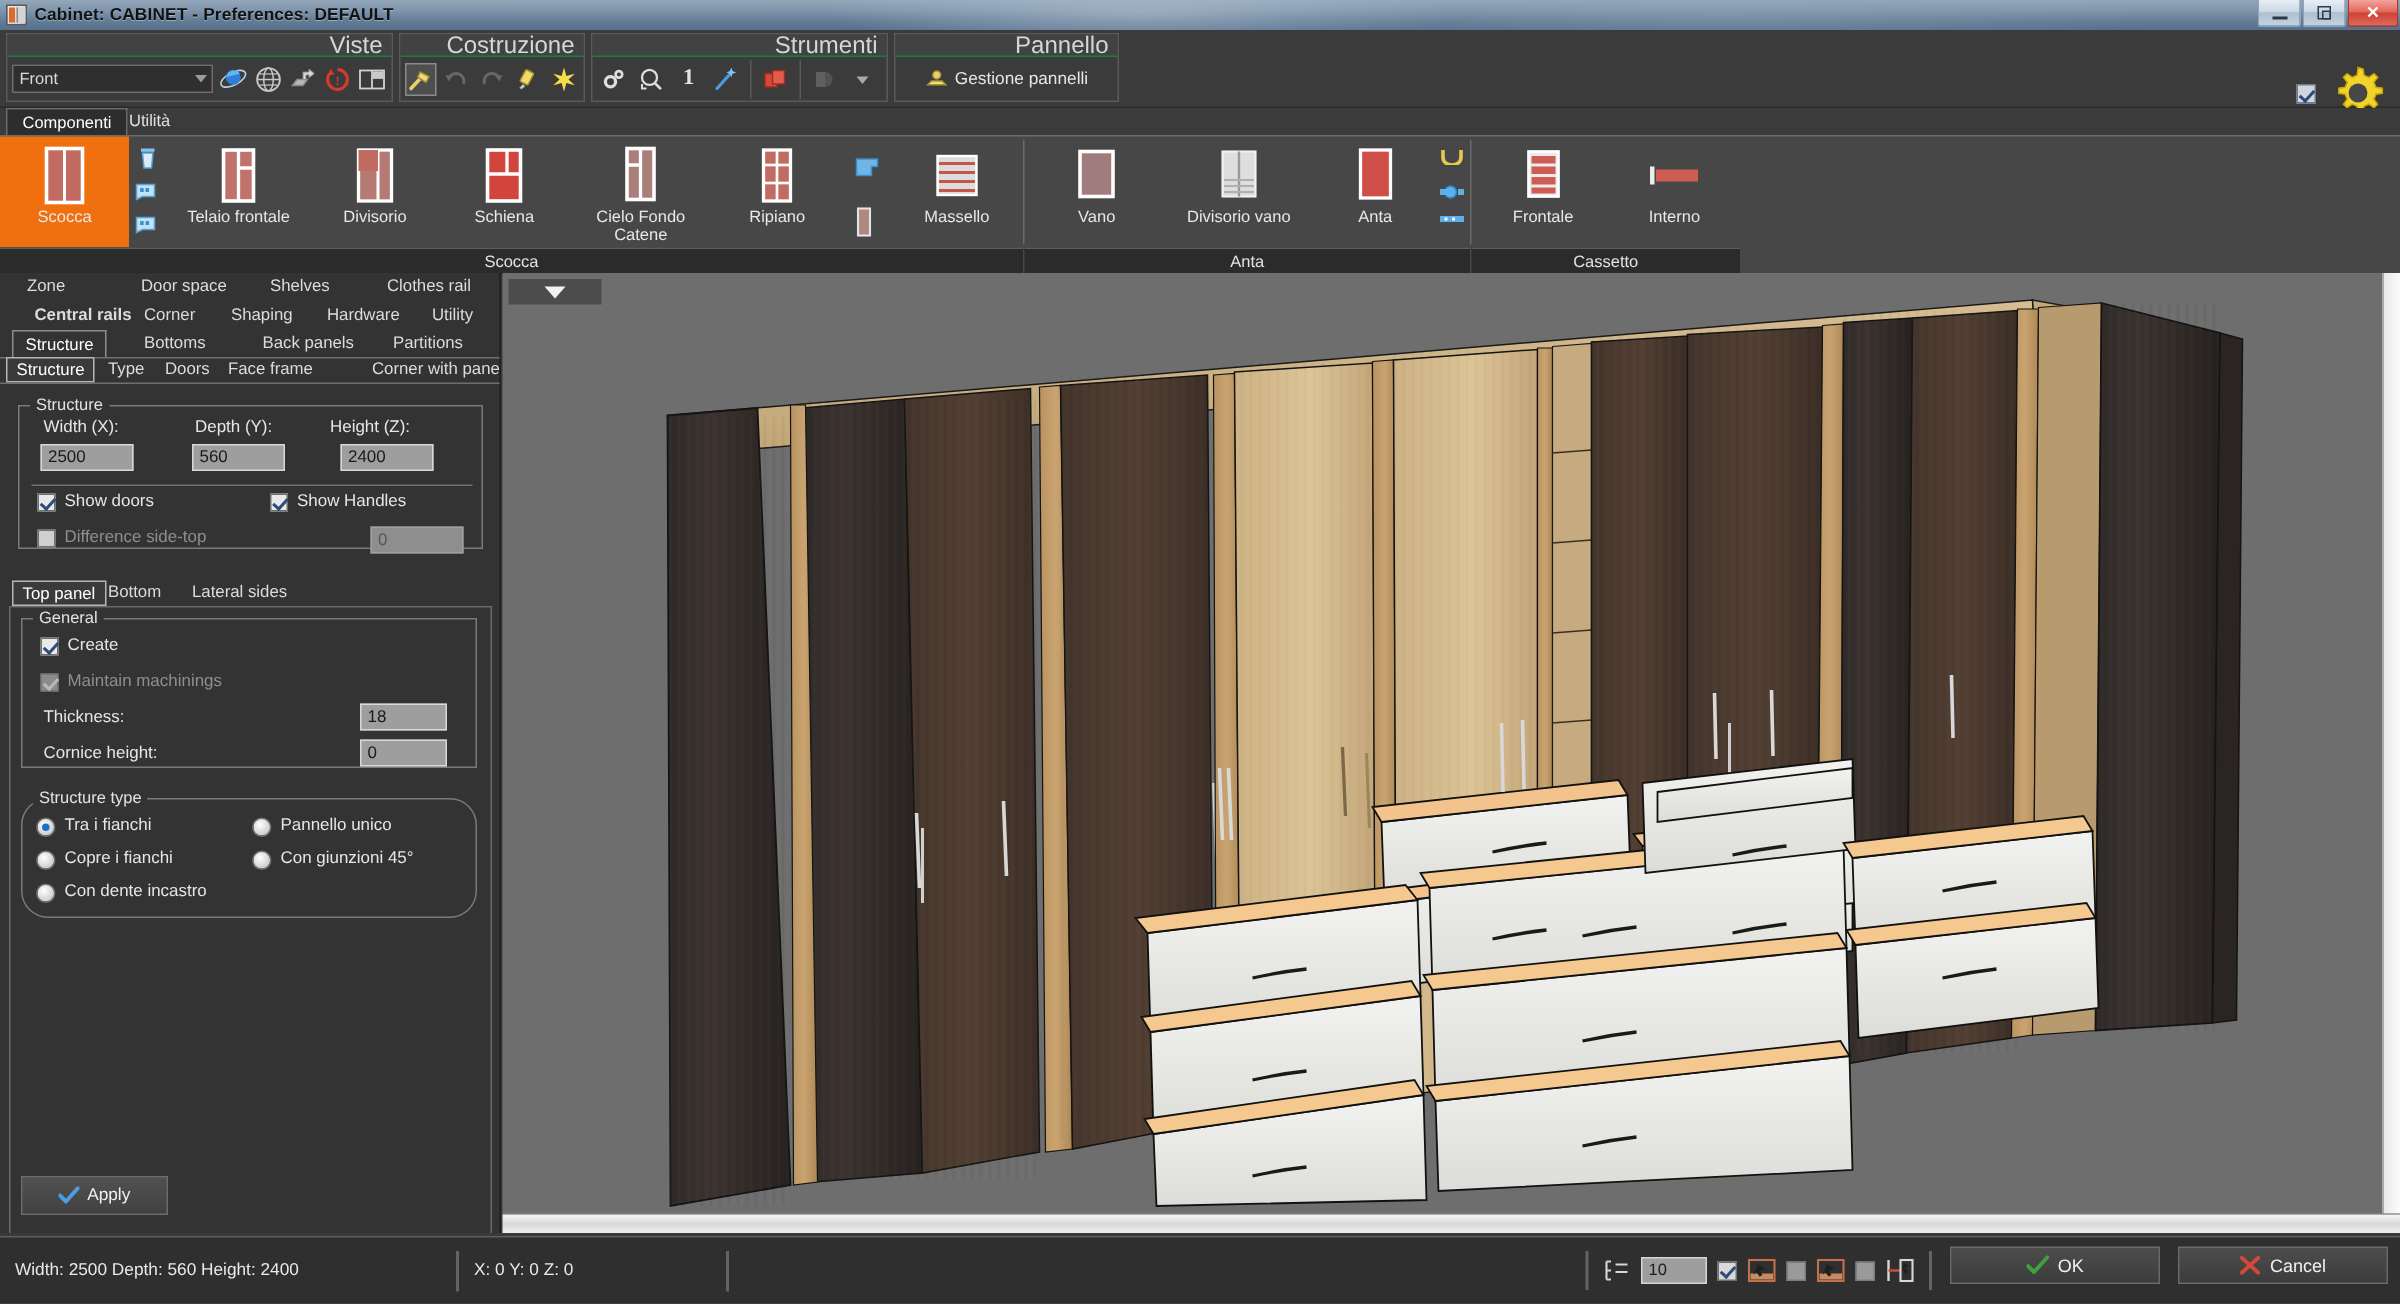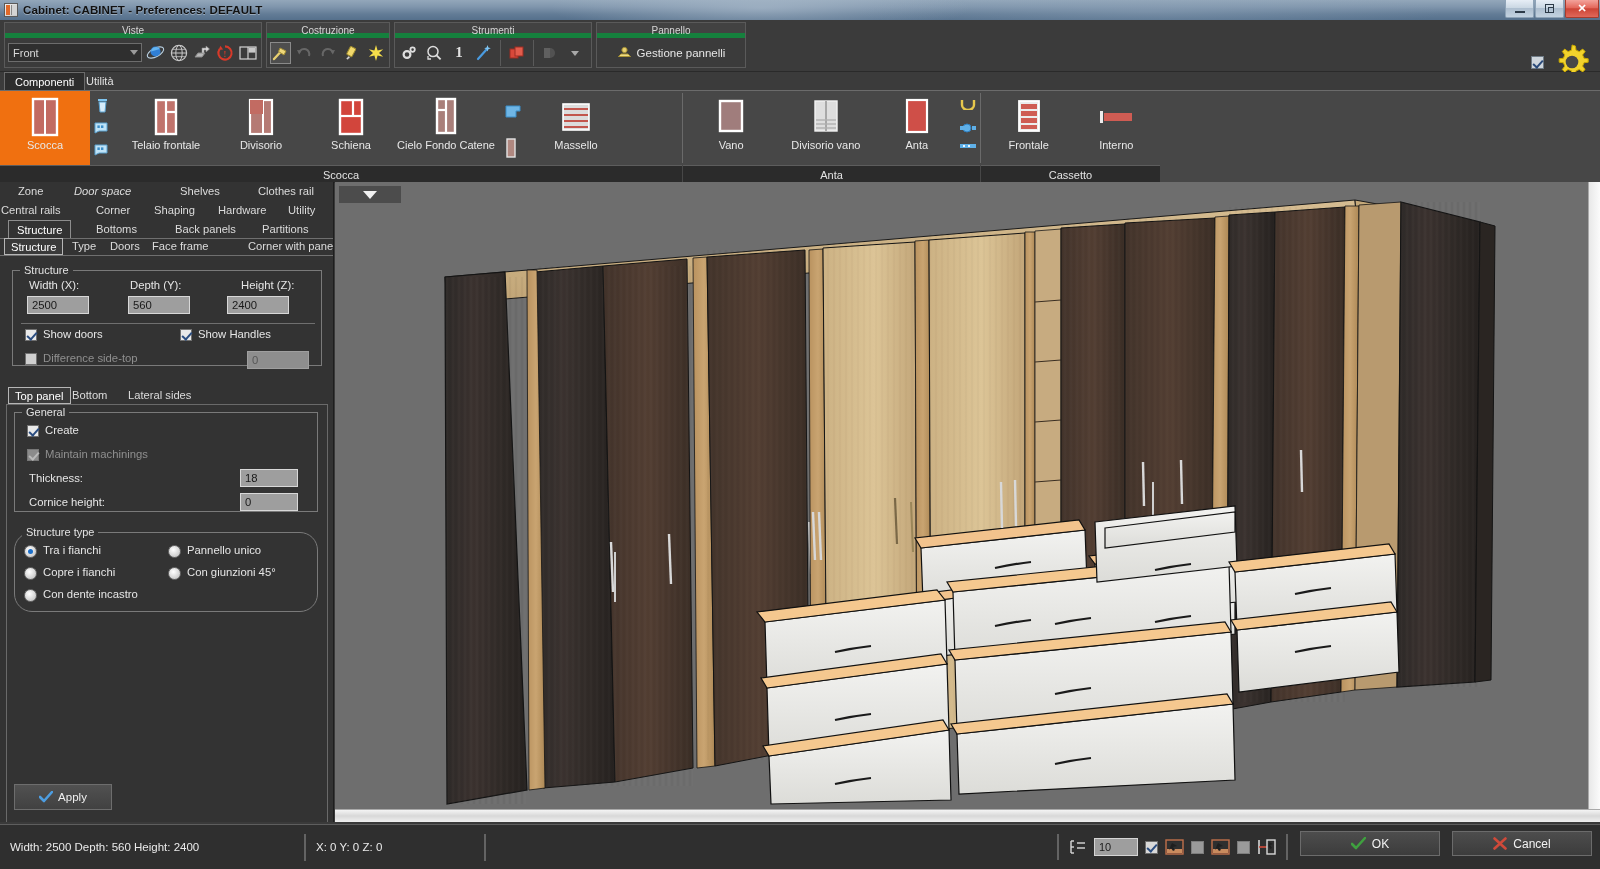--- a/index.html
+++ b/index.html
@@ -59,22 +59,22 @@
   .wc .restore-sq::after{content:'';position:absolute;left:1.5px;top:1.5px;width:4px;height:4px;border:1px solid #2c3a48;}
 
   
   .toolbar {
     position: absolute; left:0; top:20px; width:1600px; height:52px;
     background:#3b3b3b; border-bottom:1px solid #2a2a2a;
     display:flex; align-items:flex-start; padding-left:4px; padding-top:2px;
   }
   .tgroup { border:1px solid #5a5a5a; margin-right:4px; height:46px; display:flex; flex-direction:column; background:#3b3b3b;}
   .tgroup-title {
-    height:15px; font-size:10px; color:#d6d6d6; text-align:center; line-height:15px;
-    border-bottom:5px solid #15803d; background:#424242; padding:0 6px;
+    height:15px; font-size:16px; color:#d6d6d6; text-align:right; line-height:15px;
+    border-bottom:1px solid #15803d; background:#424242; padding:0 6px;
   }
   .tgroup-body { flex:1; display:flex; align-items:center; padding:0 3px; gap:3px; }
 
   .viewcombo {
     width:148px; height:19px; background:#2f2f2f; border:1px solid #6d6d6d;
     color:#d9d9d9; font-size:11px; display:flex; align-items:center; padding-left:4px;
     position:relative;
   }
   .viewcombo .arrow { position:absolute; right:3px; top:6px; width:0;height:0;
     border-left:4px solid transparent;border-right:4px solid transparent;border-top:5px solid #9a9a9a;}
@@ -496,20 +496,31 @@
           <div class="ricon">
             <svg width="40" height="44" viewBox="0 0 40 44">
               <rect x="11" y="3" width="18" height="34" fill="#a97f7a" stroke="#ffffff" stroke-width="2.4"></rect>
               <line x1="20" y1="3" x2="20" y2="37" stroke="#ffffff" stroke-width="2.2"></line>
               <line x1="11" y1="14" x2="20" y2="14" stroke="#ffffff" stroke-width="2.2"></line>
             </svg>
           </div>
           <div class="rlabel">Cielo Fondo Catene</div>
         </div>
 
+        <div class="ritem" style="width:90px;">
+          <div class="ricon">
+            <svg width="40" height="44" viewBox="0 0 40 44">
+              <rect x="11" y="4" width="18" height="34" fill="#c26b62" stroke="#ffffff" stroke-width="2.2"></rect>
+              <line x1="20" y1="4" x2="20" y2="38" stroke="#ffffff" stroke-width="1.8"></line>
+              <line x1="11" y1="14" x2="29" y2="14" stroke="#ffffff" stroke-width="1.8"></line>
+              <line x1="11" y1="26" x2="29" y2="26" stroke="#ffffff" stroke-width="1.8"></line>
+            </svg>
+          </div>
+          <div class="rlabel">Ripiano</div>
+        </div>
 
         <div class="ministack" style="width:34px;">
           <div class="mini">
             <svg width="20" height="16" viewBox="0 0 20 16">
               <path d="M2 2 L16 2 L16 7 L12 7 L12 13 L2 13 Z" fill="#6fb6e6" stroke="#3b8ec9"></path>
             </svg>
           </div>
           <div class="mini">
             <svg width="14" height="22" viewBox="0 0 14 22">
               <rect x="3" y="2" width="8" height="18" fill="#b08880" stroke="#e4e4e4" stroke-width="1.4"></rect>
@@ -619,27 +630,27 @@
       <div class="rg-label">Cassetto</div>
     </div>
   </div>
 
   <div class="leftpanel">
 
     <div class="nav-tabrows">
 
       <div class="navrow">
         <div class="navtab" style="left:18px;">Zone</div>
-        <div class="navtab" style="left:74px;font-style:italic;">Door space</div>
+        <div class="navtab" style="left:94px;">Door space</div>
         <div class="navtab" style="left:180px;">Shelves</div>
         <div class="navtab" style="left:258px;">Clothes rail</div>
       </div>
 
       <div class="navrow" style="margin-top:1px;">
-        <div class="navtab" style="left:1px;">Central rails</div>
+        <div class="navtab" style="left:23px;font-weight:bold;">Central rails</div>
         <div class="navtab" style="left:96px;">Corner</div>
         <div class="navtab" style="left:154px;">Shaping</div>
         <div class="navtab" style="left:218px;">Hardware</div>
         <div class="navtab" style="left:288px;">Utility</div>
       </div>
 
       <div class="navrow" style="margin-top:1px;">
         <div class="navtab sel" style="left:8px;">Structure</div>
         <div class="navtab" style="left:96px;">Bottoms</div>
         <div class="navtab" style="left:175px;">Back panels</div>
@@ -655,21 +666,21 @@
       <div class="subtab" style="left:152px;">Face frame</div>
       <div class="subtab" style="left:212px;margin-left:36px;">Corner with panel</div>
     </div>
     <div class="hline" style="left:0;top:73px;width:334px;"></div>
 
     <div class="fieldset" style="left:12px; top:88px; width:310px; height:96px;">
       <span class="fs-legend">Structure</span>
 
       <span class="lbl" style="left:16px; top:8px;">Width (X):</span>
       <span class="lbl" style="left:117px; top:8px;">Depth (Y):</span>
-      <span class="lbl" style="left:228px; top:8px;">Height (Z):</span>
+      <span class="lbl" style="left:207px; top:8px;">Height (Z):</span>
 
       <div class="tbox" style="left:14px; top:25px; width:62px; height:18px;">2500</div>
       <div class="tbox" style="left:115px; top:25px; width:62px; height:18px;">560</div>
       <div class="tbox" style="left:214px; top:25px; width:62px; height:18px;">2400</div>
 
       <div class="hline" style="left:8px; top:52px; width:294px;"></div>
 
       <div class="chk on" style="left:12px; top:58px;"></div>
       <span class="lbl" style="left:30px; top:57px;">Show doors</span>
 

